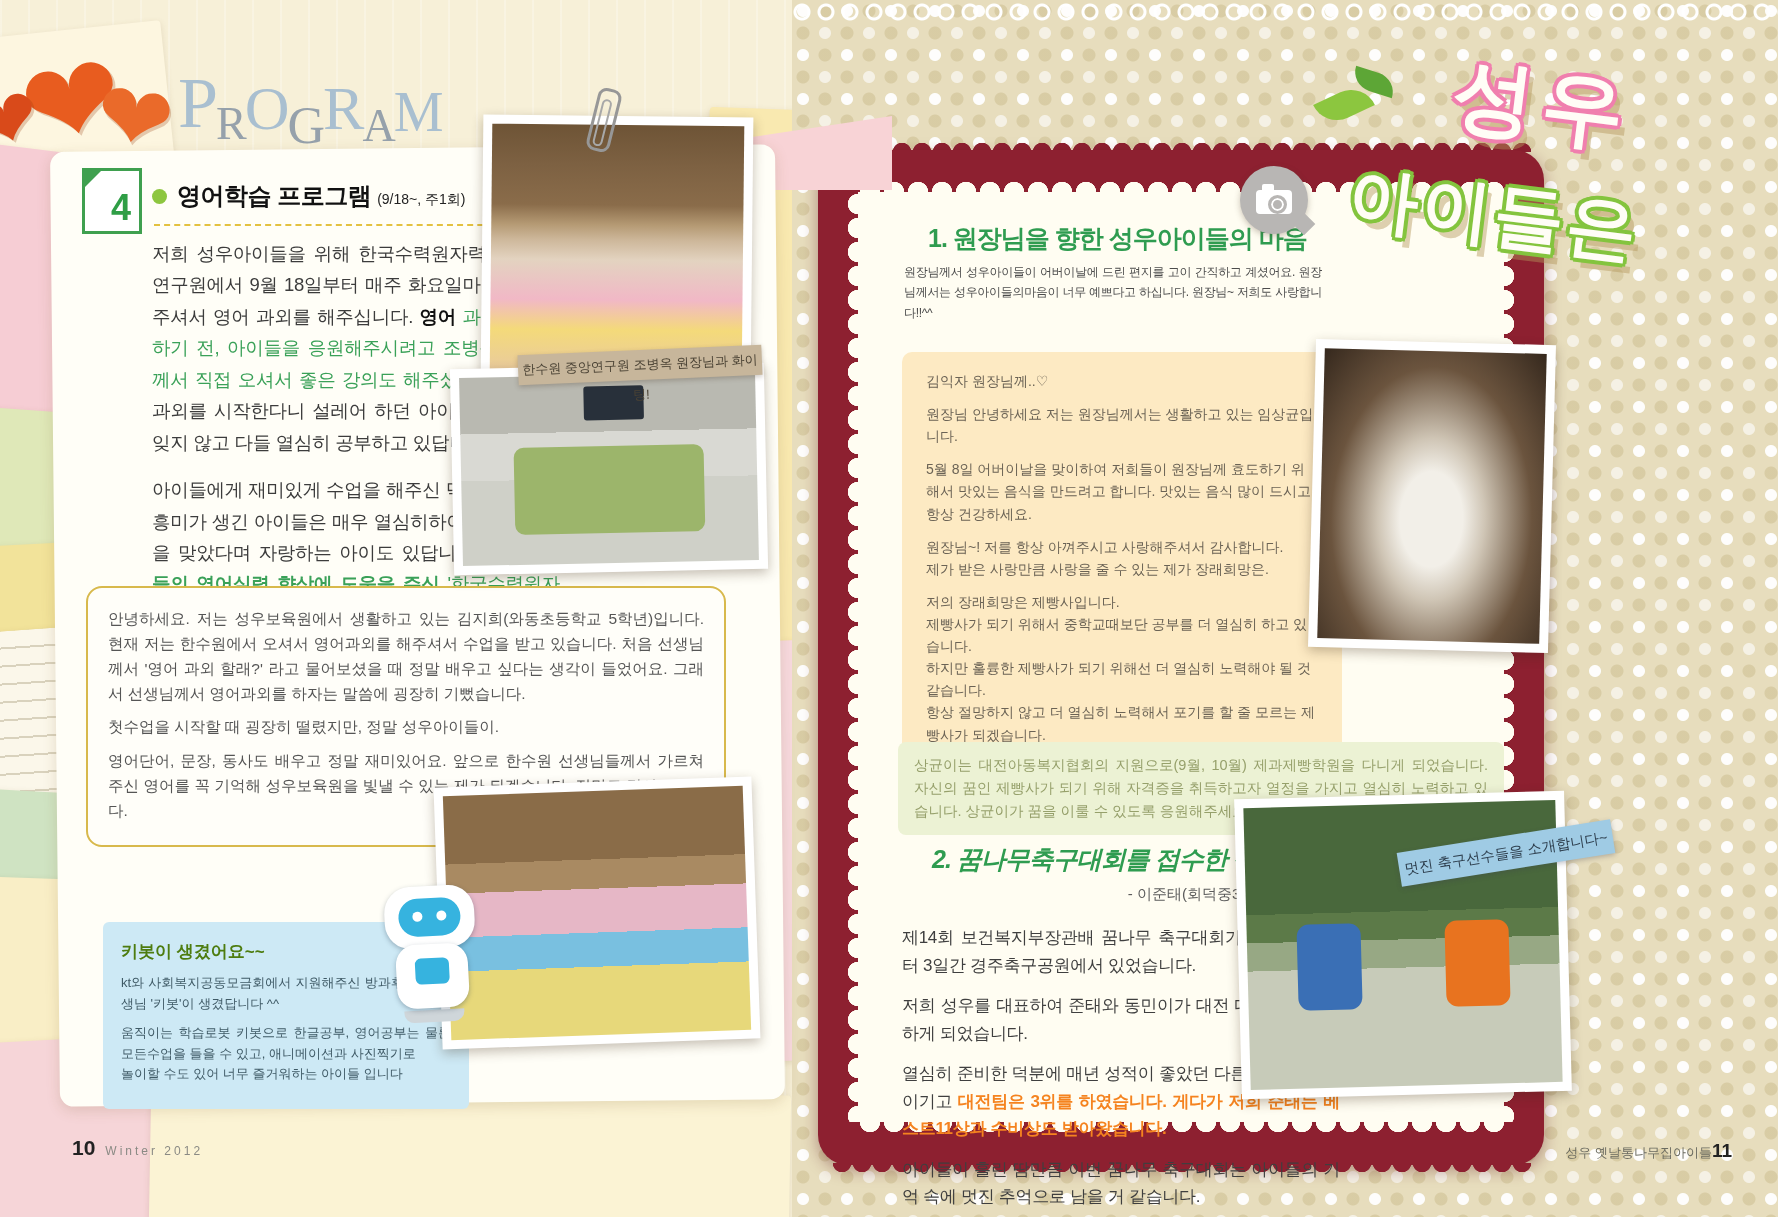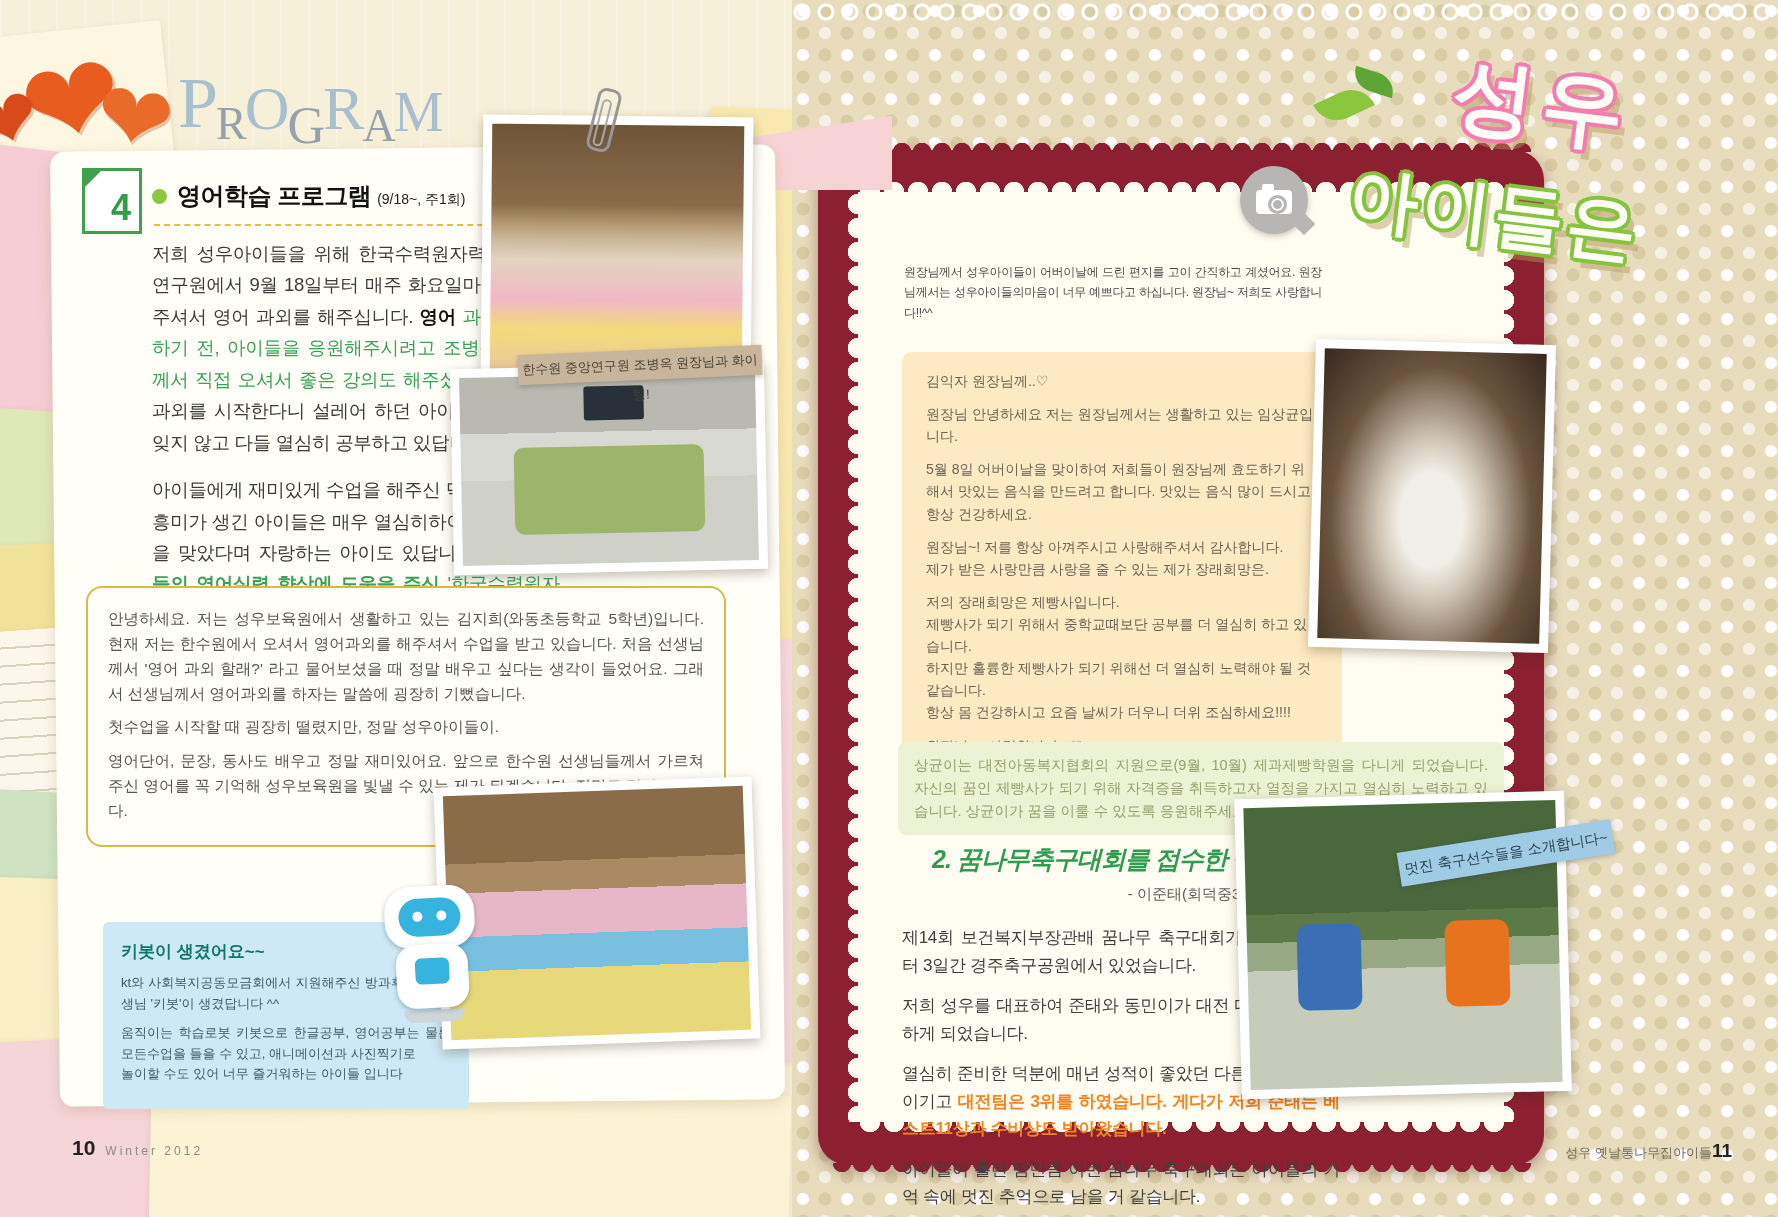--- a/index.html
+++ b/index.html
@@ -50,21 +50,21 @@
   .t-black{color:#3c3c3c;} .t-boldblack{color:#111;font-weight:bold;}
   .t-green{color:#3aa158;} .tg-bold{font-weight:bold;}
 
   .letter-box-left{position:absolute;left:86px;top:586px;width:596px;z-index:3;
     border:2px solid #d8b94c;border-radius:16px;background:#fffef9;padding:14px 20px;
     font-size:15.5px;line-height:1.62;color:#555;text-align:justify;}
   .letter-box-left p{margin:4px 0 8px 0;}
 
   .kibot-box{position:absolute;left:103px;top:922px;width:330px;z-index:3;
     background:#cde9f5;border-radius:6px;padding:16px 18px;}
-  .kibot-box .kb-title{font-size:17px;font-weight:bold;color:#0f766e;margin:0 0 8px 0;}
+  .kibot-box .kb-title{font-size:17px;font-weight:bold;color:#4d7c0f;margin:0 0 8px 0;}
   .kibot-box p{margin:0 0 8px 0;font-size:13px;line-height:1.6;color:#3f5a66;text-align:justify;}
 
   .footer-left{position:absolute;left:72px;top:1136px;z-index:3;white-space:nowrap;}
   .footer-left .pg{font-size:21px;font-weight:bold;color:#222;}
   .footer-left .season{font-size:12px;color:#8a8a84;letter-spacing:3px;margin-left:10px;}
 
   
   .photo{position:absolute;background:#fff;padding:9px;box-shadow:0 4px 12px rgba(60,40,20,.3);z-index:4;}
   .photo .inner{width:100%;height:100%;}
   .ph1{left:482px;top:116px;width:252px;height:250px;transform:rotate(.6deg);}
@@ -292,32 +292,34 @@
     <div class="leaf leaf1"></div>
     <div class="leaf leaf2"></div>
 
     <div class="camera-badge">
       <div class="cam-body">
         <div class="cam-lens"></div>
       </div>
       <div class="cam-flash"></div>
     </div>
 
+    <div class="s-heading s1-h">1. 원장님을 향한 성우아이들의 마음</div>
     <div class="s1-intro">원장님께서 성우아이들이 어버이날에 드린 편지를 고이 간직하고 계셨어요. 원장님께서는 성우아이들의마음이 너무 예쁘다고 하십니다. 원장님~ 저희도 사랑합니다!!^^</div>
 
     <div class="letter-orange">
       <div class="tail"></div>
       <p>김익자 원장님께..♡</p>
       <p>원장님 안녕하세요 저는 원장님께서는 생활하고 있는 임상균입니다.</p>
       <p>5월 8일 어버이날을 맞이하여 저희들이 원장님께 효도하기 위해서 맛있는 음식을 만드려고 합니다. 맛있는 음식 많이 드시고 항상 건강하세요.</p>
       <p class="tight">원장님~! 저를 항상 아껴주시고 사랑해주셔서 감사합니다.</p>
       <p>제가 받은 사랑만큼 사랑을 줄 수 있는 제가 장래희망은.</p>
       <p class="tight">저의 장래희망은 제빵사입니다.</p>
       <p class="tight">제빵사가 되기 위해서 중학교때보단 공부를 더 열심히 하고 있습니다.</p>
       <p class="tight">하지만 훌륭한 제빵사가 되기 위해선 더 열심히 노력해야 될 것 같습니다.</p>
+      <p>항상 절망하지 않고 더 열심히 노력해서 포기를 할 줄 모르는 제빵사가 되겠습니다.</p>
       <p>항상 몸 건강하시고 요즘 날씨가 더우니 더위 조심하세요!!!!</p>
       <p style="margin-bottom:0;">원장님~~ 사랑합니다...♡</p>
     </div>
 
     <div class="green-note">상균이는 대전아동복지협회의 지원으로(9월, 10월) 제과제빵학원을 다니게 되었습니다. 자신의 꿈인 제빵사가 되기 위해 자격증을 취득하고자 열정을 가지고 열심히 노력하고 있습니다. 상균이가 꿈을 이룰 수 있도록 응원해주세요!!^^</div>
 
     <div class="s-heading s2-h">2. 꿈나무축구대회를 접수한 성우 두 소년들!!</div>
     <div class="s2-byline">- 이준태(회덕중3), 윤동민(회덕중2)</div>
     <div class="s2-body">
       <p>제14회 보건복지부장관배 꿈나무 축구대회가 9월 12일 부터 3일간 경주축구공원에서 있었습니다.</p>

